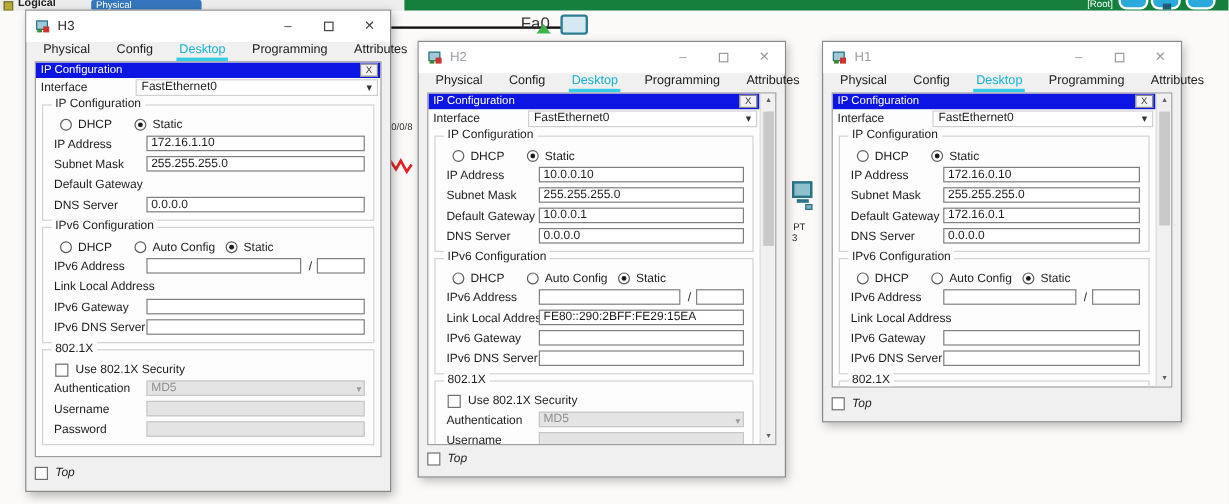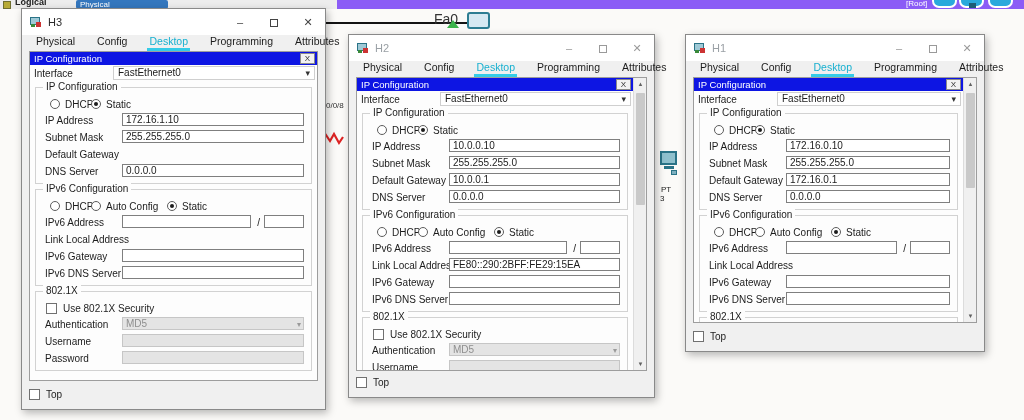--- a/index.html
+++ b/index.html
@@ -4,21 +4,21 @@
 <style>
   html,body{margin:0;padding:0;background:#e8e8e8;}
   *{box-sizing:border-box;font-family:"Liberation Sans",sans-serif;}
   #stage{position:relative;width:1024px;height:420px;background:#faf9f7;overflow:hidden;}
 
   
   .top-strip{position:absolute;left:0;top:0;width:1024px;height:9px;background:#ededed;overflow:hidden;z-index:1;}
   .frag-icon{position:absolute;left:3px;top:1px;width:8px;height:8px;background:#b7aa35;border:1px solid #6f6f2f;}
   .frag-logical{position:absolute;left:15px;top:-3px;font-size:9px;font-weight:bold;color:#222;}
   .frag-physical{position:absolute;left:76px;top:0;width:92px;height:9px;background:#3477be;border-radius:2px;color:#fff;font-size:8px;padding:0 4px;overflow:hidden;line-height:10px;}
-  .cyan-bar{position:absolute;left:337px;top:0;width:687px;height:9px;background:#8b5cf6;text-align:center;}
+  .cyan-bar{position:absolute;left:337px;top:0;width:687px;height:9px;background:#15803d;text-align:center;}
   .root-label{position:absolute;left:569px;top:-1px;color:#fff;font-size:8px;}
   .pill{position:absolute;top:-6px;width:25px;height:14px;border:2px solid #fff;border-radius:8px;background:#2aa9dc;}
   .pill .pglyph{position:absolute;left:8px;top:7px;width:7px;height:5px;background:#1d5e76;}
   .workspace{position:absolute;left:0;top:9px;width:1024px;height:411px;background:#fbfaf8;z-index:1;}
 
   .cable{position:absolute;left:320px;top:13px;width:149px;height:2px;background:#141414;}
   .fa0-label{position:absolute;left:434px;top:2px;font-size:14px;color:#333;}
   .tri-up{position:absolute;left:447px;top:11px;width:0;height:0;border-left:6px solid transparent;border-right:6px solid transparent;border-bottom:8px solid #3cb44b;}
   .device-box{position:absolute;left:467px;top:3px;width:23px;height:17px;background:#d6e9f2;border:2px solid #2d7d92;border-radius:3px;}
   .port-frag{position:absolute;left:326px;top:92px;font-size:8px;color:#333;}
@@ -61,42 +61,42 @@
   .haspanel .applet-slot{right:13px;}
 
   .vscroll{position:absolute;right:0;top:0;bottom:0;width:13px;background:#f0f0f0;border-left:1px solid #dcdcdc;}
   .sarrow{position:absolute;left:0;width:13px;text-align:center;font-size:6px;color:#616161;line-height:12px;}
   .sarrow.up{top:0;}
   .sarrow.down{bottom:0;}
   .sthumb{position:absolute;left:2px;width:9px;background:#c9c9c9;border-radius:1px;}
   #win-h2 .sthumb{top:15px;height:112px;}
   #win-h1 .sthumb{top:15px;height:95px;}
 
-  .bottombar{position:absolute;left:7px;right:7px;display:flex;align-items:center;gap:6px;}
+  .bottombar{position:absolute;left:7px;right:7px;display:flex;align-items:center;gap:6px;font-style:italic;}
   #win-h3 .bottombar{top:380px;}
   #win-h2 .bottombar{top:342px;}
   #win-h1 .bottombar{top:296px;}
   .checkbox{display:inline-block;width:11px;height:11px;background:#fff;border:1px solid #707070;flex:0 0 11px;}
   .cb-label{font-size:10px;color:#1c1c1c;}
 
   
   .applet{position:relative;width:100%;font-size:10px;color:#1c1c1c;}
   .applet-title{position:relative;height:13px;background:#0d15e3;color:#fff;font-size:9.5px;line-height:13px;padding-left:4px;}
   .applet-x{position:absolute;right:2px;top:1px;width:15px;height:11px;background:#f2f2f2;border:1px solid #8a8a8a;color:#333;font-size:8px;line-height:9px;text-align:center;}
   .iface-row{position:relative;height:17px;}
   .iface-row .lbl{position:absolute;left:4px;top:3px;}
   .combo{position:absolute;left:83px;right:2px;top:1px;height:14px;background:#fff;border:1px solid #cfcfcf;line-height:12px;padding-left:4px;}
   .combo-arrow{position:absolute;right:4px;top:0;font-size:9px;color:#333;}
   .groupbox{position:relative;margin:5px 5px 0 5px;border:1px solid #d2d2d2;padding:8px 0 3px 0;}
   .group-label{position:absolute;left:7px;top:-7px;background:#fdfdfd;padding:0 3px;}
   .radio-row{display:flex;align-items:center;height:16px;padding-left:14px;}
   .radio{display:inline-block;width:10px;height:10px;border:1px solid #5c5c5c;border-radius:50%;background:#fff;margin-right:5px;position:relative;flex:0 0 10px;}
   .radio.checked::after{content:"";position:absolute;left:2px;top:2px;width:4px;height:4px;border-radius:50%;background:#1c1c1c;}
   .radio-item{display:flex;align-items:center;}
-  .radio-item.w1{width:41px;}
+  .radio-item.w1{width:62px;}
   .radio-item.w2{width:76px;}
   .field-row{position:relative;height:17px;}
   .field-row .lbl{position:absolute;left:9px;top:3px;white-space:nowrap;}
   .input{position:absolute;left:86px;right:7px;top:1px;height:13px;background:#fff;border:1px solid #7f7f7f;line-height:11px;padding:0 3px;overflow:hidden;white-space:nowrap;}
   .input.ip6main{right:60px;}
   .slash{position:absolute;right:51px;top:3px;}
   .input.ip6pfx{left:auto;right:7px;width:40px;}
   .input.disabled{background:#e4e4e4;border:1px solid #c6c6c6;color:#8f8f8f;}
   .dis-arrow{position:absolute;right:2px;top:1px;font-size:8px;color:#9a9a9a;}
   .check-row{display:flex;align-items:center;gap:6px;height:16px;padding-left:10px;}

